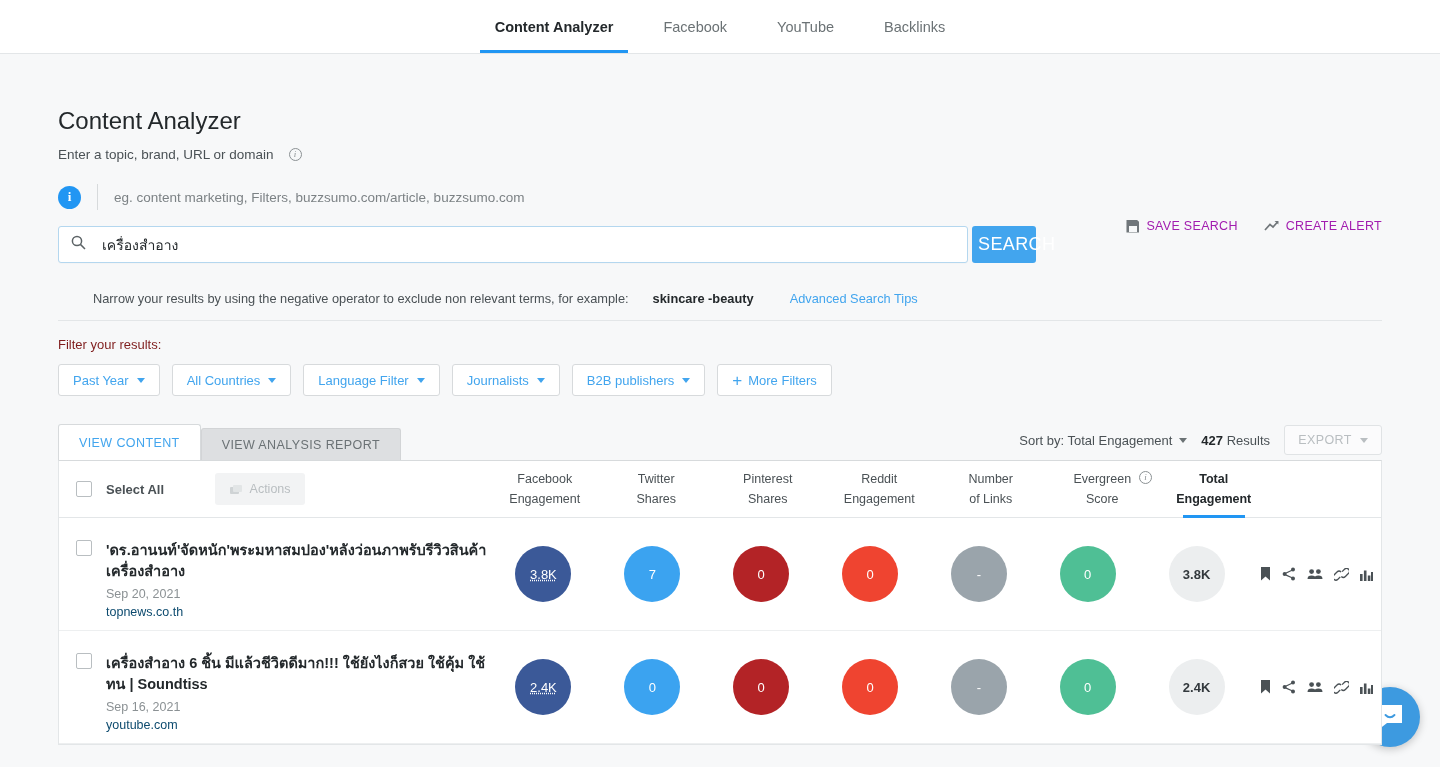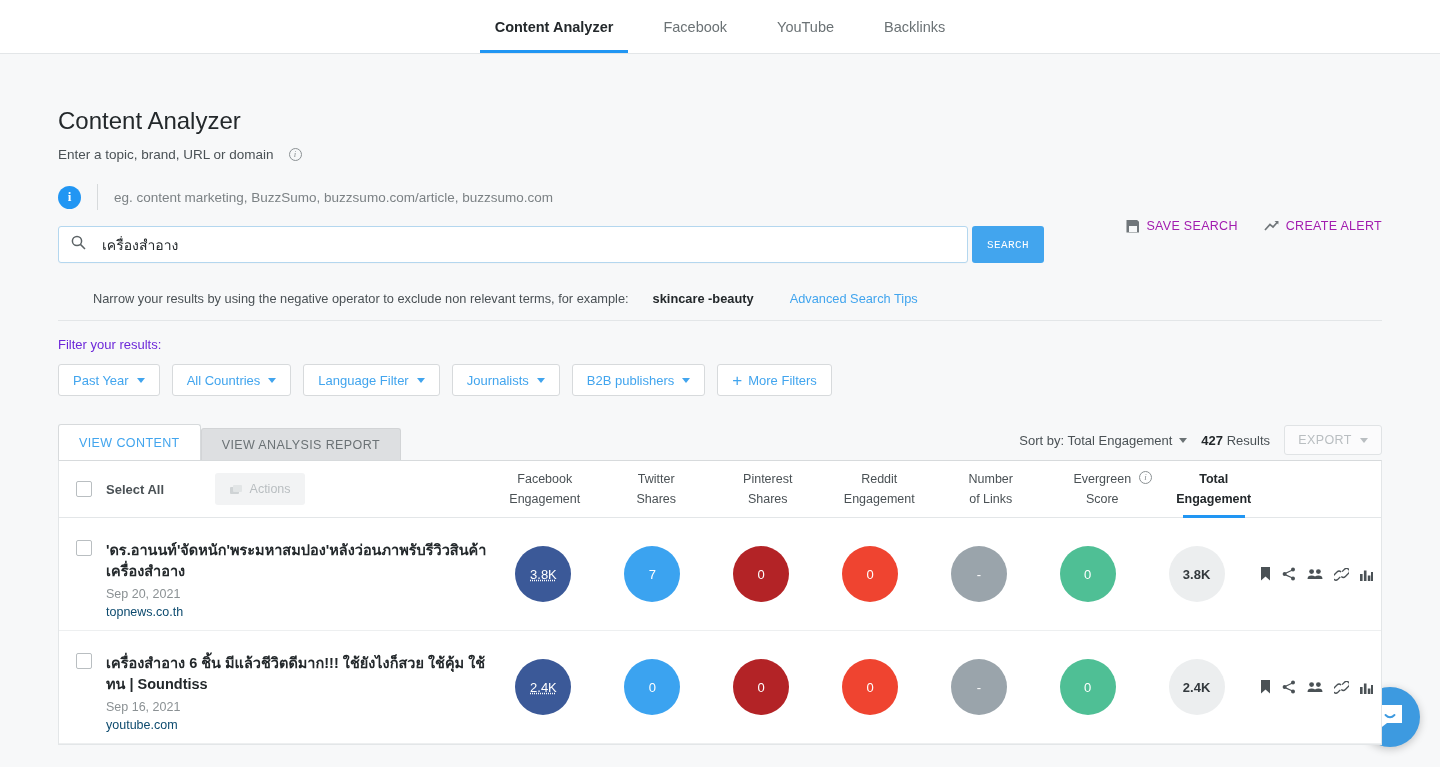--- a/index.html
+++ b/index.html
@@ -97,39 +97,39 @@
     display: flex; align-items: center; padding: 0 12px;
     box-shadow: 0 1px 1px rgba(0,0,0,.02);
   }
   .search-box svg { flex: 0 0 auto; margin-right: 14px; }
   .search-box input {
     border: none; outline: none; flex: 1;
     font-size: 14px; color: #23282b;
     font-family: "Liberation Sans", sans-serif; background: transparent;
   }
   .search-btn {
-    width: 72px; height: 37px; background: #42a5ee; color: #fff;
+    width: 64px; height: 37px; background: #42a5ee; color: #fff;
     border: none; border-radius: 3px; cursor: pointer;
-    font-size: 11px; letter-spacing: .4px;
-    font-family: Liberation Mono, monospace;
+    font-size: 18px; letter-spacing: .4px;
+    font-family: Liberation Sans, sans-serif;
   }
 
   .tip-row {
     display: flex; align-items: center; gap: 24px;
     margin: 28px 0 0 8px; font-size: 12.8px; color: #4a5155;
   }
   .bulb { width: 11px; height: 15px; position: relative; flex: 0 0 auto; }
   .bulb .glass { width: 11px; height: 11px; border-radius: 50%; background: #f4b731; }
   .bulb .base { width: 7px; height: 4px; background: #f4b731; margin: 0 auto; }
   .tip-strong { font-weight: bold; color: #23282b; }
   .tip-link { color: #42a5ee; cursor: pointer; margin-left: 12px; }
 
   .hr { height: 1px; background: #e3e6e8; margin: 14px 8px 0 8px; }
 
-  .filters-label { font-size: 13px; color: #6d28d9; margin: 16px 0 0 8px; }
+  .filters-label { font-size: 13px; color: #7f1d1d; margin: 16px 0 0 8px; }
   .filters { display: flex; gap: 12px; margin: 12px 0 0 8px; }
   .filter-chip {
     height: 32px; border: 1px solid #d7dadc; border-radius: 3px; background: #fff;
     display: flex; align-items: center; gap: 8px; padding: 0 14px;
     font-size: 13px; color: #42a5ee; cursor: pointer; white-space: nowrap;
   }
   .caret { width: 0; height: 0; border-left: 4.5px solid transparent;
            border-right: 4.5px solid transparent; border-top: 5.5px solid #42a5ee; }
   .plus { color: #42a5ee; font-size: 17px; line-height: 1; margin-right: -2px; }
 
@@ -273,21 +273,21 @@
       </span>
       <span>CREATE ALERT</span>
     </div>
   </div>
 
   <div class="hint-row">
     <div class="hint-badge">
       <span>i</span>
     </div>
     <div class="hint-divider"></div>
-    <div class="hint-text">eg. content marketing, BuzzSumo, buzzsumo.com/article, buzzsumo.com</div>
+    <div class="hint-text">eg. content marketing, Filters, buzzsumo.com/article, buzzsumo.com</div>
   </div>
 
   <div class="search-row">
     <div class="search-box">
       <span>
         <svg width="15" height="15" viewBox="0 0 15 15">
               <circle cx="6" cy="6" r="4.6" stroke="#5c6366" stroke-width="1.5" fill="none"></circle>
               <line x1="9.4" y1="9.4" x2="14" y2="14" stroke="#5c6366" stroke-width="1.5"></line>
             </svg>
       </span>

